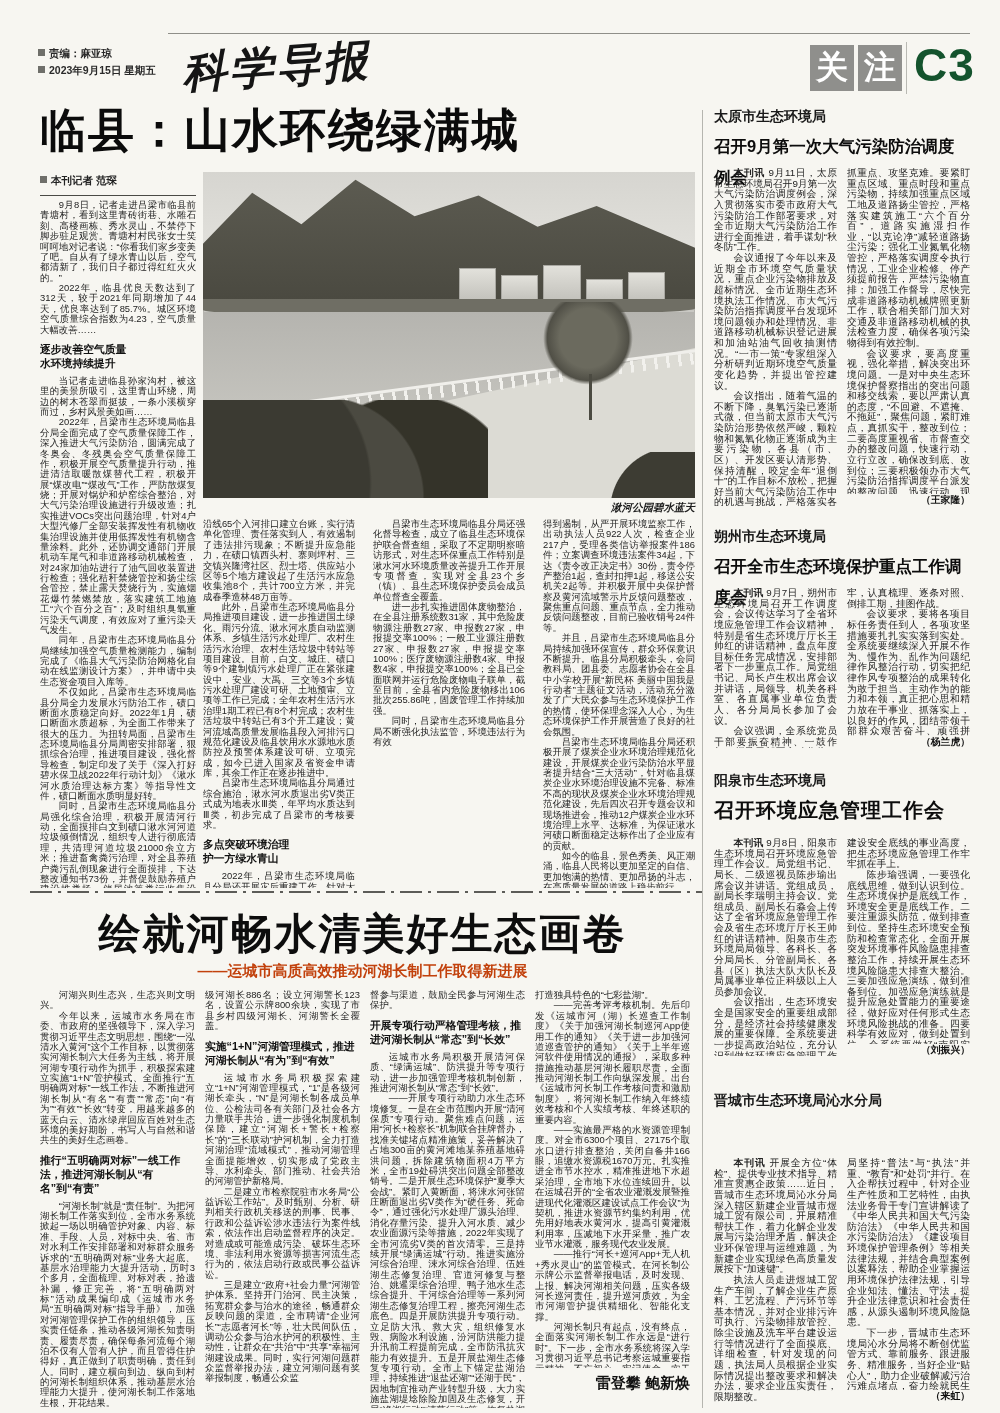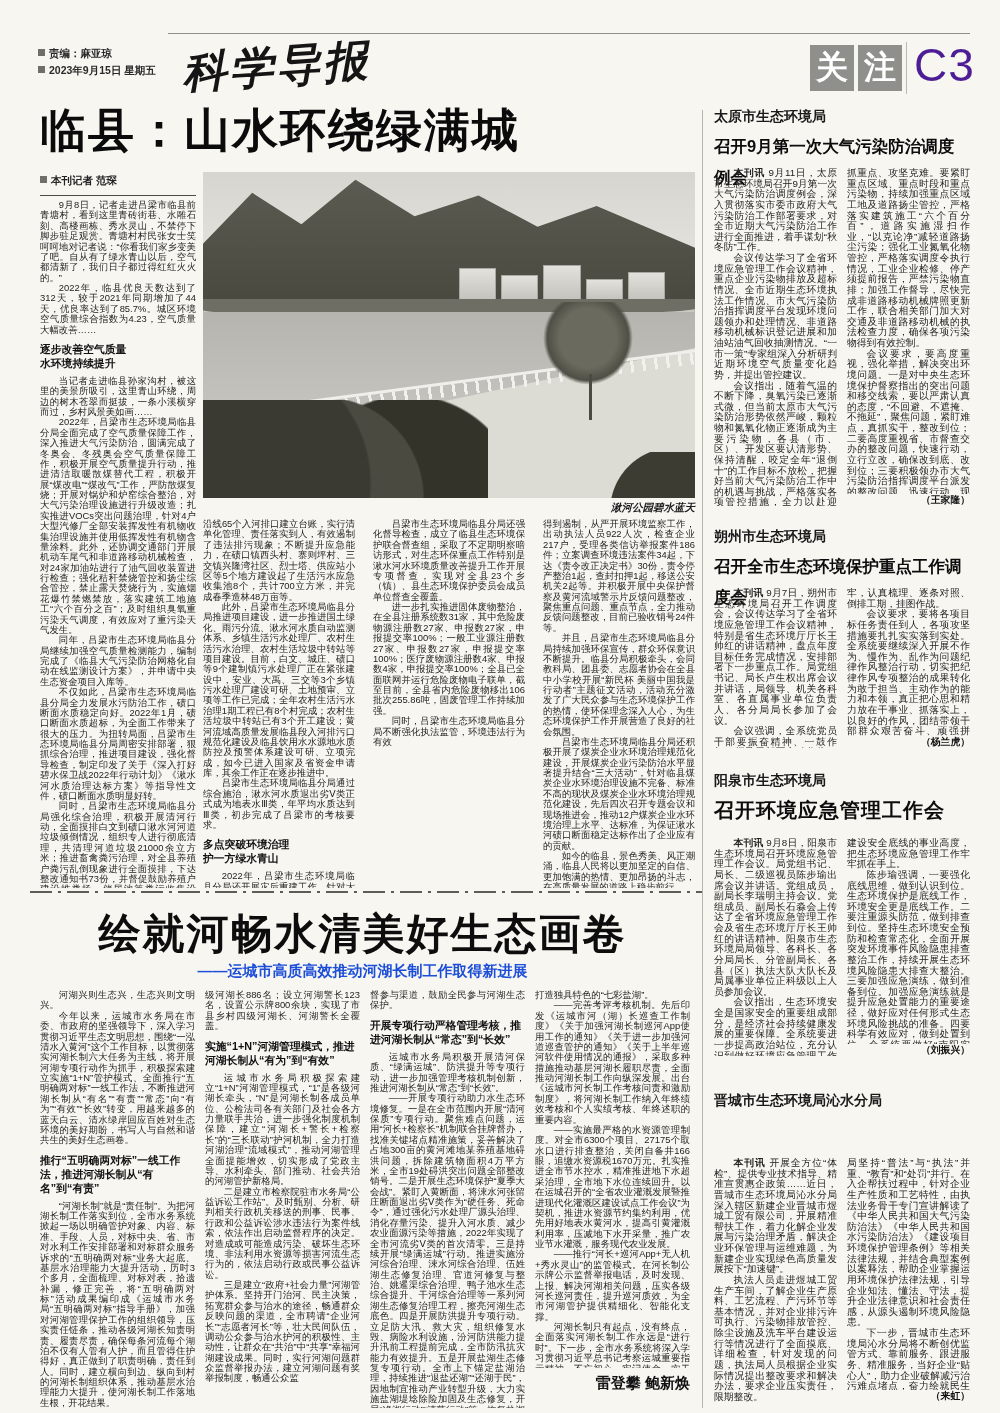--- a/index.html
+++ b/index.html
@@ -7,21 +7,21 @@
         font-family:"Liberation Sans","DejaVu Sans",sans-serif;color:#1e1e1e;}
   
   .topline{position:absolute;left:168px;top:33px;width:802px;height:1px;background:#8f8f89;}
   .edit-block{position:absolute;left:38px;top:45px;font-size:10.5px;font-weight:bold;line-height:17px;color:#2a2a2a;}
   .sq{display:inline-block;width:7px;height:7px;background:#6f6f6a;margin-right:4px;vertical-align:1px;}
   .masthead{position:absolute;left:182px;top:36px;width:230px;font-family:"Liberation Serif","DejaVu Serif",serif;
             font-style:italic;font-weight:bold;font-size:44px;letter-spacing:3px;transform:rotate(-4deg);color:#151515;}
   .sec-box{position:absolute;top:45px;width:44px;height:46px;background:#8f8f8c;color:#ffffff;
            display:flex;align-items:center;justify-content:center;font-size:32px;font-weight:bold;}
   .sec-divider{position:absolute;left:906px;top:42px;width:1px;height:52px;background:#b9b9b3;}
-  .page-no{position:absolute;left:914px;top:38px;font-size:46px;font-weight:normal;color:#4c1d95;letter-spacing:1px;}
+  .page-no{position:absolute;left:914px;top:38px;font-size:46px;font-weight:bold;color:#14532d;letter-spacing:1px;}
   
   .vrule{position:absolute;left:702px;top:110px;width:1px;height:1298px;background:#b5b5af;}
   
   .main-headline{position:absolute;left:40px;top:104px;width:520px;margin:0;font-size:46px;font-weight:900;
                  letter-spacing:2px;color:#0b0b0b;line-height:52px;}
   .byline-row{position:absolute;left:40px;top:174px;width:156px;font-size:10.5px;font-weight:bold;
               border-bottom:1px solid #4a4a46;padding-bottom:7px;color:#222;}
   .news-col{position:absolute;font-size:9.4px;line-height:10.38px;text-align:justify;overflow:hidden;color:#222;}
   .news-col p{margin:0;text-indent:2em;}
   .news-col p.cont{text-indent:0;}
@@ -61,21 +61,21 @@
             background:radial-gradient(circle at 80% 100%,#3d3c33 0 60%,rgba(0,0,0,0) 61%);}
   .caption{position:absolute;left:203px;top:501px;width:492px;text-align:right;font-size:10.5px;font-weight:bold;
            font-style:italic;font-family:"Liberation Serif","DejaVu Serif",serif;color:#1c1c1c;}
   
   .dashdot{position:absolute;left:30px;top:891px;width:672px;height:2px;
            background:repeating-linear-gradient(90deg,#5c5c58 0 22px,rgba(0,0,0,0) 22px 28px,#5c5c58 28px 31px,rgba(0,0,0,0) 31px 37px);}
   
   .bottom-headline{position:absolute;left:30px;top:906px;width:665px;margin:0;text-align:center;
                    font-family:"Liberation Serif","DejaVu Serif",serif;font-size:42px;font-weight:bold;
                    letter-spacing:2px;color:#0d0d0d;}
-  .bottom-sub{position:absolute;left:30px;top:962px;width:665px;text-align:center;font-size:15px;font-weight:bold;color:#1d4ed8;}
+  .bottom-sub{position:absolute;left:30px;top:962px;width:665px;text-align:center;font-size:15px;font-weight:bold;color:#c2410c;}
   .bc1{left:40px;top:990px;width:155px;height:418px;}
   .bc2{left:205px;top:990px;width:155px;height:418px;}
   .bc3{left:370px;top:990px;width:155px;height:418px;}
   .bc4{left:535px;top:990px;width:155px;height:378px;}
   .b-byline{position:absolute;left:535px;top:1374px;width:155px;text-align:right;font-weight:bold;font-size:15px;color:#111;}
   
   .sb-art{position:absolute;left:712px;width:258px;}
   .kicker{font-size:14px;font-weight:bold;color:#1a1a1a;margin:0 0 5px 2px;}
   .sb-headline{margin:0 0 0 2px;font-weight:900;color:#0c0c0c;}
   .hl-md{font-size:16.5px;letter-spacing:0;line-height:31px;}
@@ -191,21 +191,21 @@
       <p>——推行“河长+巡河App+无人机+秀水灵山”的监管模式。在河长制公示牌公示监督举报电话，及时发现、上报、解决河湖相关问题，压实各级河长巡河责任，提升巡河质效，为全市河湖管护提供精细化、智能化支撑。</p>
       <p>河湖长制只有起点，没有终点，全面落实河湖长制工作永远是“进行时”。下一步，全市水务系统将深入学习贯彻习近平总书记考察运城重要指示精神，不忘初心、牢记使命，实干担当，为实现河湖治理“全面强化、标本兼治、打造幸福河湖”的总目标接续奋斗！</p>
     </div>
   <div class="b-byline">雷登攀 鲍新焕</div>
 
   <div class="sb-art" style="top:108px;height:402px;">
     <div class="kicker">太原市生态环境局</div>
     <h3 class="sb-headline hl-md">召开9月第一次大气污染防治调度例会</h3>
     <div class="sb-col" style="left:2px;top:60px;height:338px;">
         <p><b>本刊讯 </b>9月11日，太原市生态环境局召开9月第一次大气污染防治调度例会，深入贯彻落实市委市政府大气污染防治工作部署要求，对全市近期大气污染防治工作进行全面推进，着手谋划“秋冬防”工作。</p>
-        <p>会议传达学习了全省环境应急管理工作会议精神，重点企业污染物排放及超标情况、全市近期生态环境执法工作情况、市大气污染防治指挥调度平台发现环境问题领办和处理情况、非道路移动机械标识登记进展和加油站油气回收抽测情况。“一市一策”专家组深入分析研判近期环境空气质量变化趋势，并提出管控建议。</p>
+        <p>会议通报了今年以来及近期全市环境空气质量状况，重点企业污染物排放及超标情况、全市近期生态环境执法工作情况、市大气污染防治指挥调度平台发现环境问题领办和处理情况、非道路移动机械标识登记进展和加油站油气回收抽测情况。“一市一策”专家组深入分析研判近期环境空气质量变化趋势，并提出管控建议。</p>
         <p>会议指出，随着气温的不断下降，臭氧污染已逐渐式微，但当前太原市大气污染防治形势依然严峻，颗粒物和氮氧化物正逐渐成为主要污染物，各县（市、区）、开发区要认清形势、保持清醒，咬定全年“退倒十”的工作目标不放松，把握好当前大气污染防治工作中的机遇与挑战，严格落实各项管控措施，全力以赴迎战“秋冬防”，确保年度任务目标圆满完成。</p>
       </div>
     <div class="sb-col" style="left:135px;top:60px;height:326px;">
         <p class="cont">抓重点、攻坚克难。要紧盯重点区域、重点时段和重点污染物，持续加强重点区域工地及道路扬尘管控，严格落实建筑施工“六个百分百”，道路实施湿扫作业，“以克论净”减轻道路扬尘污染；强化工业氮氧化物管控，严格落实调度令执行情况，工业企业检修、停产须提前报告，严禁污染物直排；加强工作督导，尽快完成非道路移动机械牌照更新工作，联合相关部门加大对交通及非道路移动机械的执法检查力度，确保各项污染物得到有效控制。</p>
         <p>会议要求，要高度重视，强化举措，解决突出环境问题。一是对中央生态环境保护督察指出的突出问题和移交线索，要以严肃认真的态度，“不回避、不遮掩、不拖延”，聚焦问题，紧盯难点，真抓实干，整改到位；二要高度重视省、市督查交办的整改问题，快速行动，立行立改，确保改到底、改到位；三要积极领办市大气污染防治指挥调度平台派发的整改问题，迅速行动、现场核查，研究整改方案，明确责任部门、责任人和整改时限，促进整改工作落实到位。</p>
       </div>
     <div class="sb-byline" style="left:135px;top:386px;">（王家隆）</div>
   </div>
 
   <div class="sb-art" style="top:528px;height:228px;">

